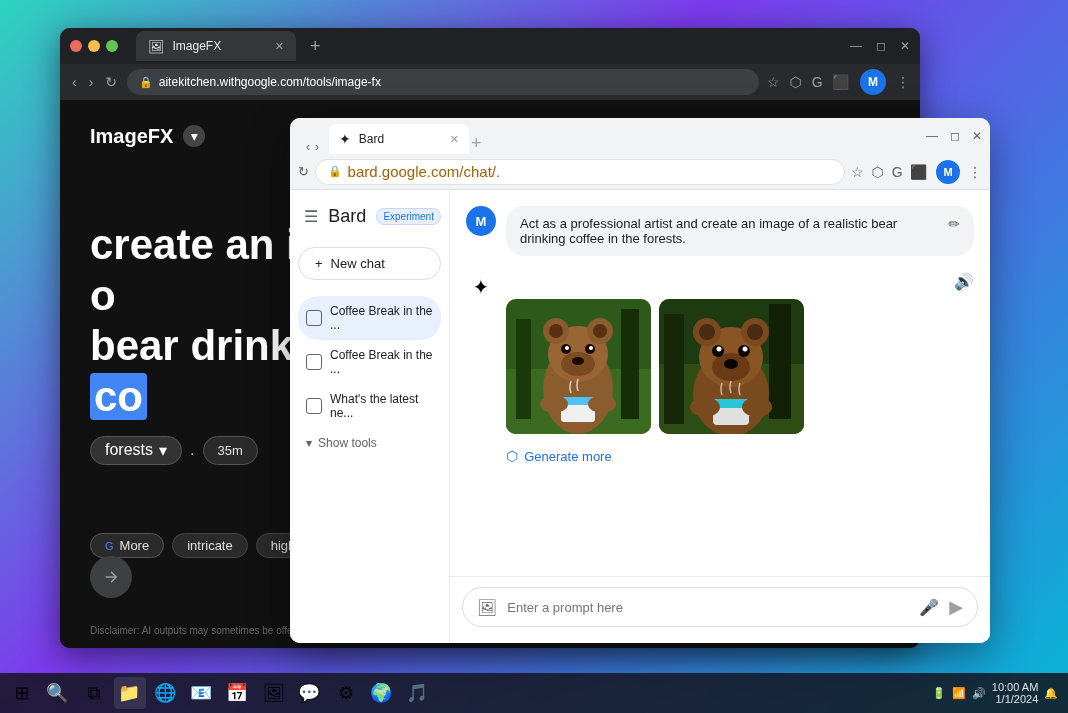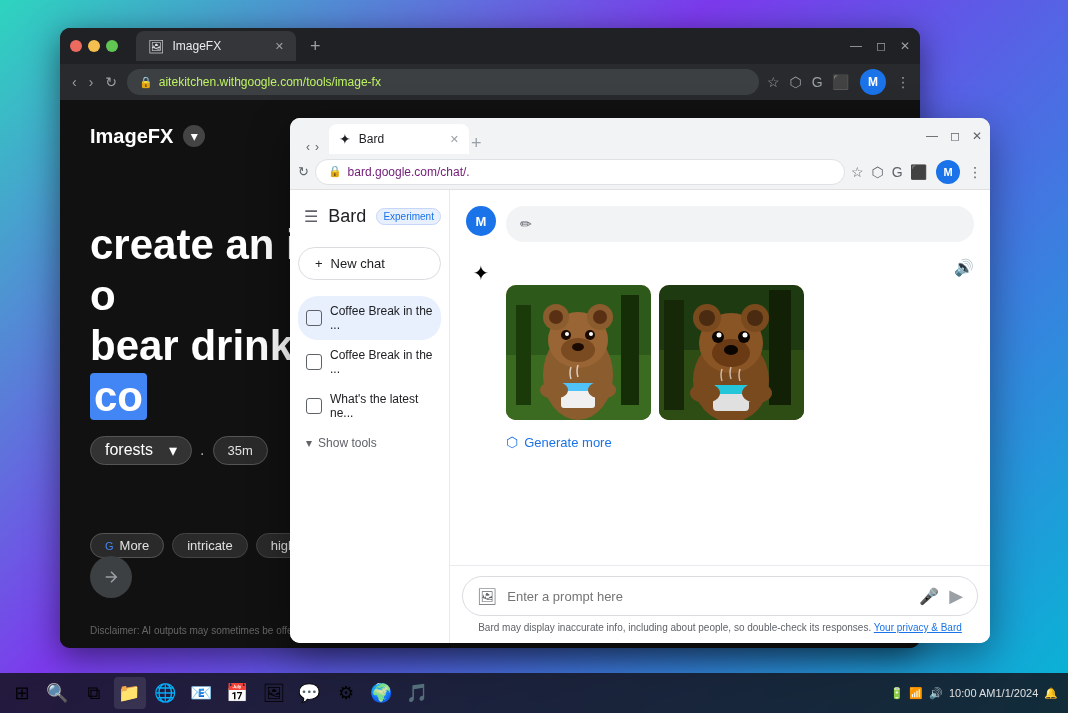--- a/index.html
+++ b/index.html
@@ -44,21 +44,21 @@
     .taskbar-right {
       display: flex;
       align-items: center;
       gap: 6px;
       padding-right: 10px;
       font-size: 11px;
       color: #e0e0e0;
     }
     .taskbar-time {
       display: flex;
-      flex-direction: row;
+      flex-direction: column;
       align-items: flex-end;
       font-size: 11px;
       color: #e0e0e0;
     }
 
     
     .imagefx-window {
       position: absolute;
       top: 28px;
       left: 60px;
@@ -136,21 +136,21 @@
       display: flex;
       align-items: center;
       padding: 0 12px;
       font-size: 12px;
       color: #e8eaed;
       gap: 6px;
     }
     .omnibox-url {
       flex: 1;
       font-size: 12px;
-      color: #bef264;
+      color: #ffffff;
     }
     .omnibar-actions {
       display: flex;
       gap: 10px;
       align-items: center;
     }
     .omnibar-icon {
       color: #9aa0a6;
       font-size: 14px;
       cursor: pointer;
@@ -399,22 +399,22 @@
       height: 26px;
       display: flex;
       align-items: center;
       padding: 0 12px;
       font-size: 12px;
       color: #202124;
       gap: 6px;
     }
     .bard-url {
       flex: 1;
-      font-size: 12px;
-      color: #701a75;
+      font-size: 15px;
+      color: #a16207;
     }
     .bard-omnibar-actions {
       display: flex;
       gap: 8px;
       align-items: center;
     }
     .bard-omnibar-icon {
       color: #5f6368;
       font-size: 14px;
       cursor: pointer;
@@ -738,21 +738,21 @@
     </div>
 
     <div class="imagefx-hero-text">
       <h1>
         <br>
         <span>create an image o</span><br>
         <span>bear drinking </span>
         <span class="imagefx-hero-highlight">co</span>
       </h1>
       <div style="display:flex;align-items:center;gap:8px;margin-top:14px;">
-        <div style="background:#333;border:1px solid #555;border-radius:20px;padding:4px 14px;font-size:16px;color:white;display:flex;align-items:center;gap:16px;">
+        <div style="background:#333;border:1px solid #555;border-radius:20px;padding:4px 14px;font-size:16px;color:white;display:flex;align-items:center;gap:6px;">
           <span>forests</span>
           <span>▾</span>
         </div>
         <span style="color:#aaa;font-size:16px;">.</span>
         <div class="steps-badge">
           <span>35m</span>
         </div>
       </div>
     </div>
 
@@ -894,20 +894,21 @@
         <span>Show tools</span>
       </div>
     </div>
 
     <div style="flex:1;display:flex;flex-direction:column;overflow:hidden;">
       <div class="bard-main">
 
         <div class="user-message">
           <div class="user-avatar">M</div>
           <div class="user-message-bubble">
+            <span>Act as a professional artist and create an image of a realistic bear drinking coffee in the forests.</span>
             <span class="edit-icon">✏</span>
           </div>
         </div>
 
         <div class="bard-response">
           <div class="bard-icon">
             <span class="bard-star-icon">✦</span>
           </div>
           <div class="bard-response-content">
             <div class="bard-response-header">
@@ -990,24 +991,20 @@
         </div>
       </div>
 
       <div class="bard-input-area">
         <div class="bard-input-box">
           <span class="input-attach">🖼</span>
           <input type="text" class="bard-input" placeholder="Enter a prompt here" style="">
           <span class="mic-btn">🎤</span>
           <span class="send-btn">▶</span>
         </div>
-        <p class="bard-disclaimer">
-          <span>Bard may display inaccurate info, including about people, so double-check its responses.</span>
-          <a href="#">Your privacy &amp; Bard</a>
-        </p>
       </div>
     </div>
   </div>
 </div>
 
 <div class="taskbar">
   <div class="taskbar-left">
     <div class="taskbar-icon">⊞</div>
     <div class="taskbar-icon">🔍</div>
     <div class="taskbar-icon">⧉</div>

